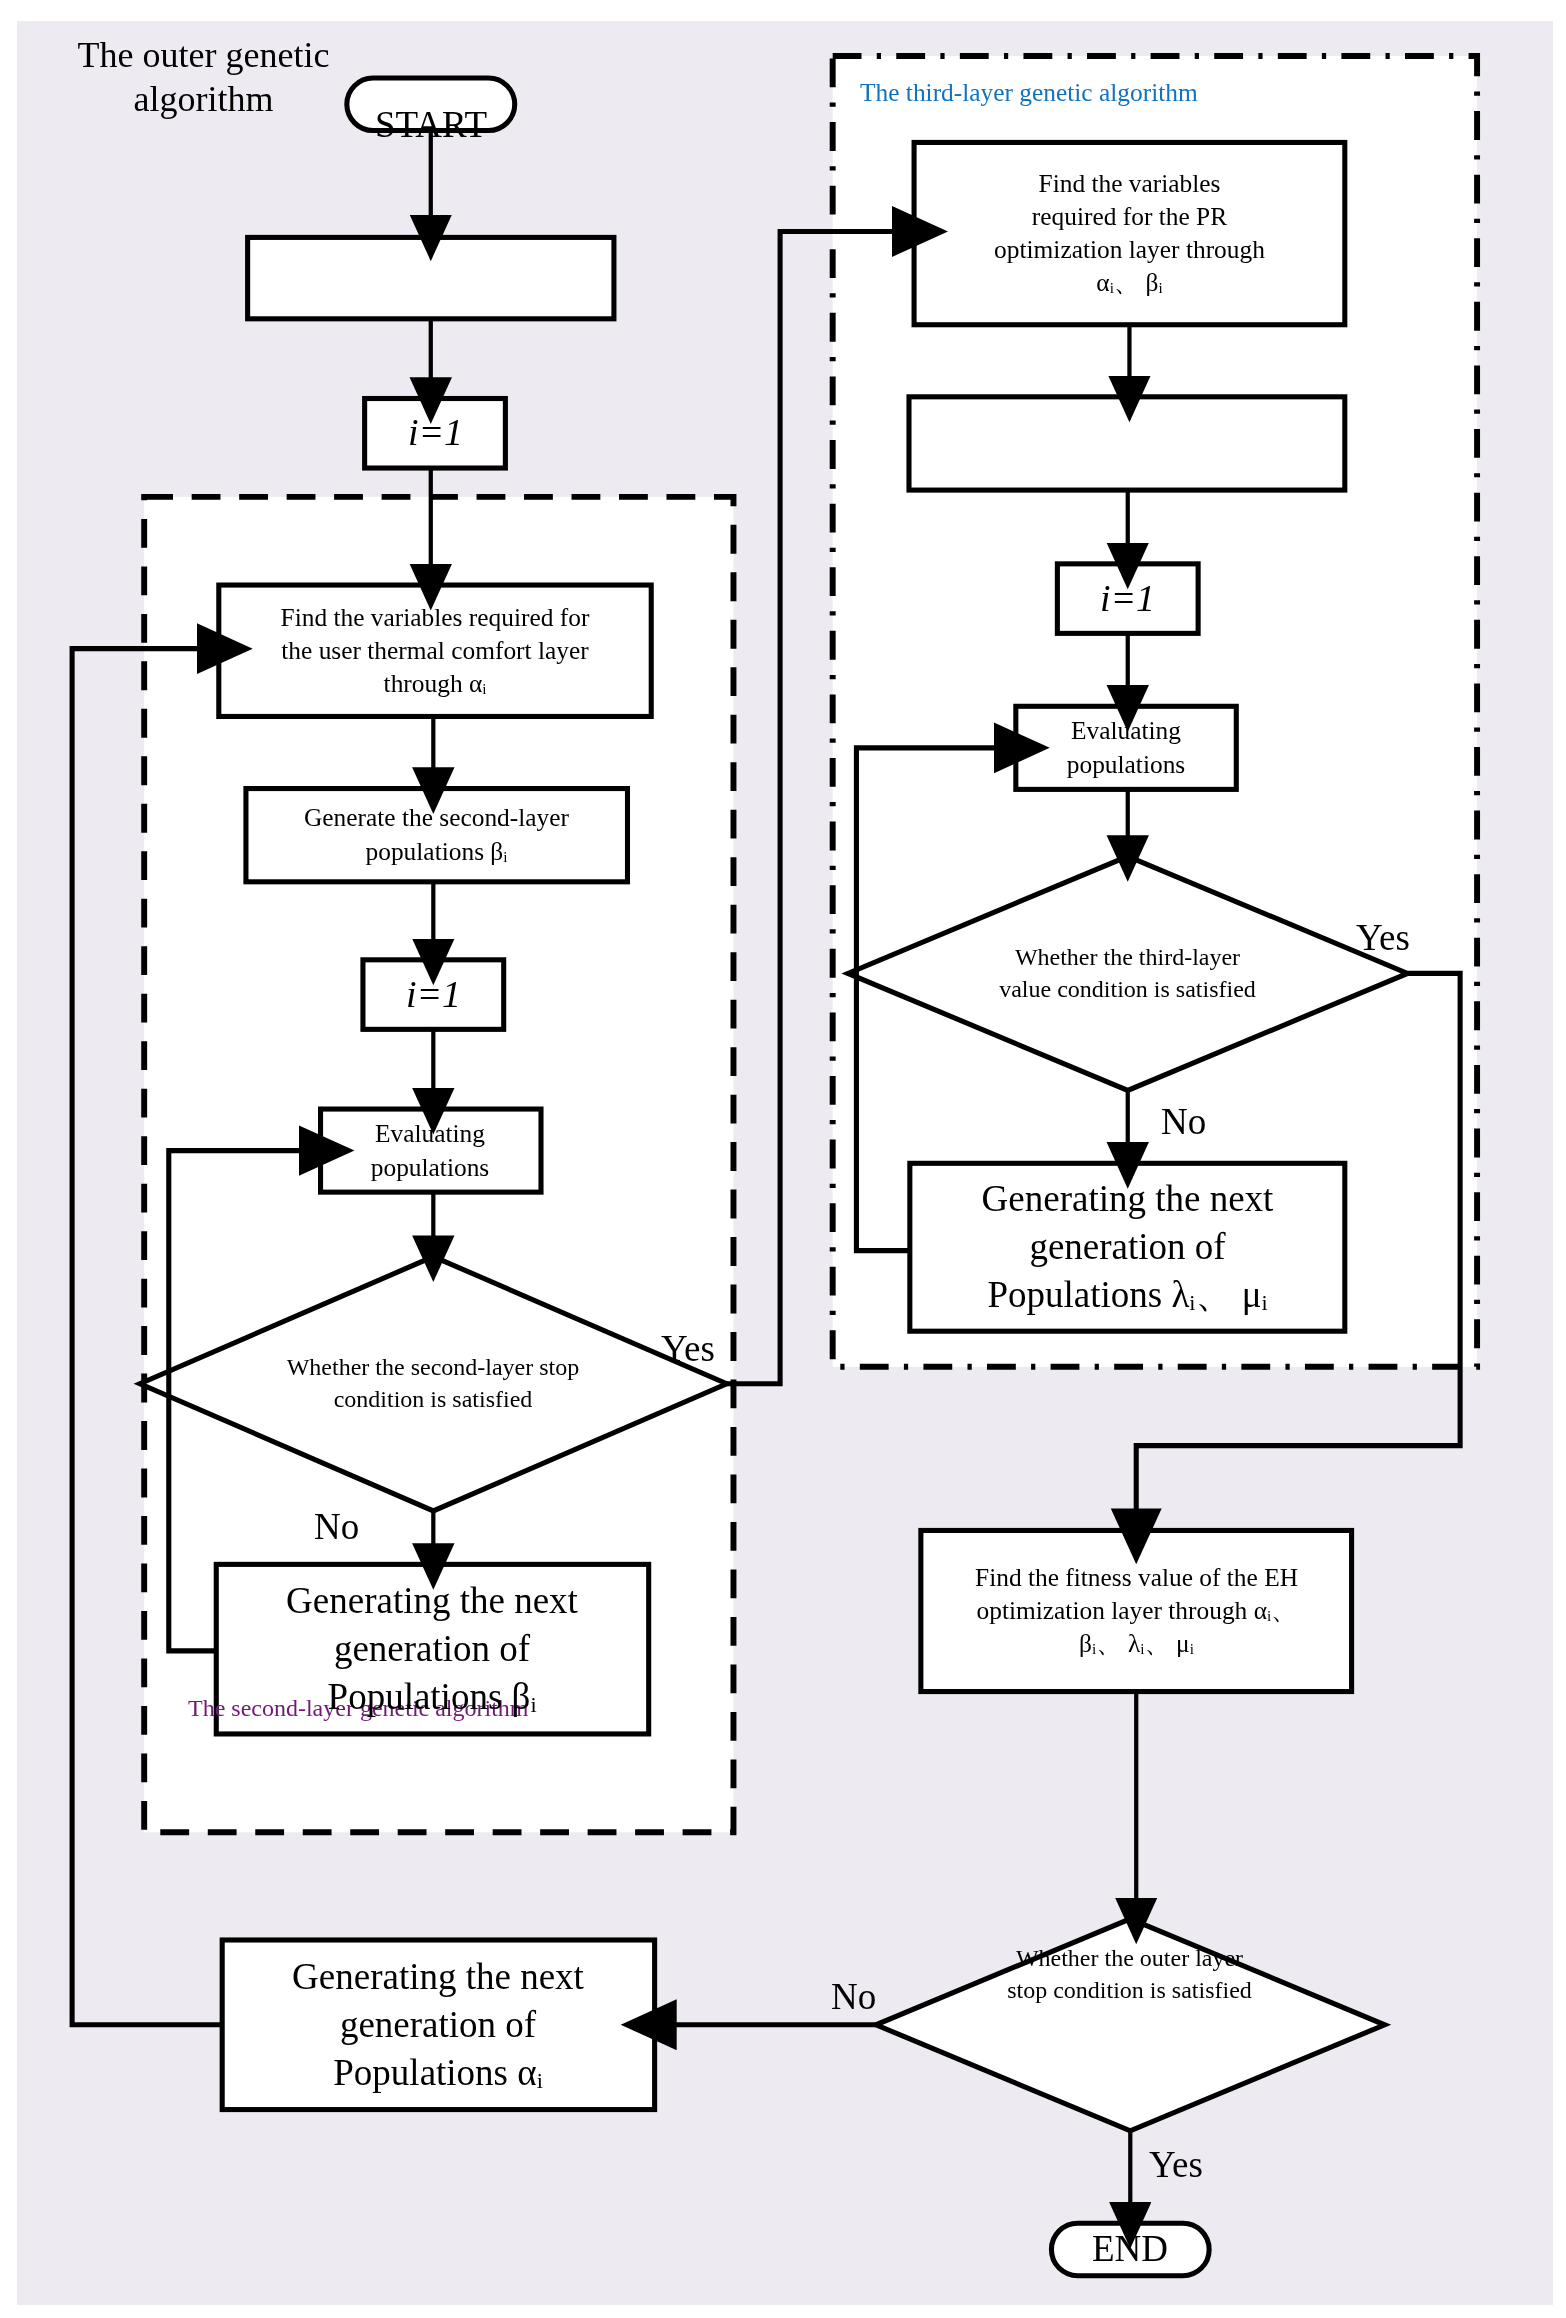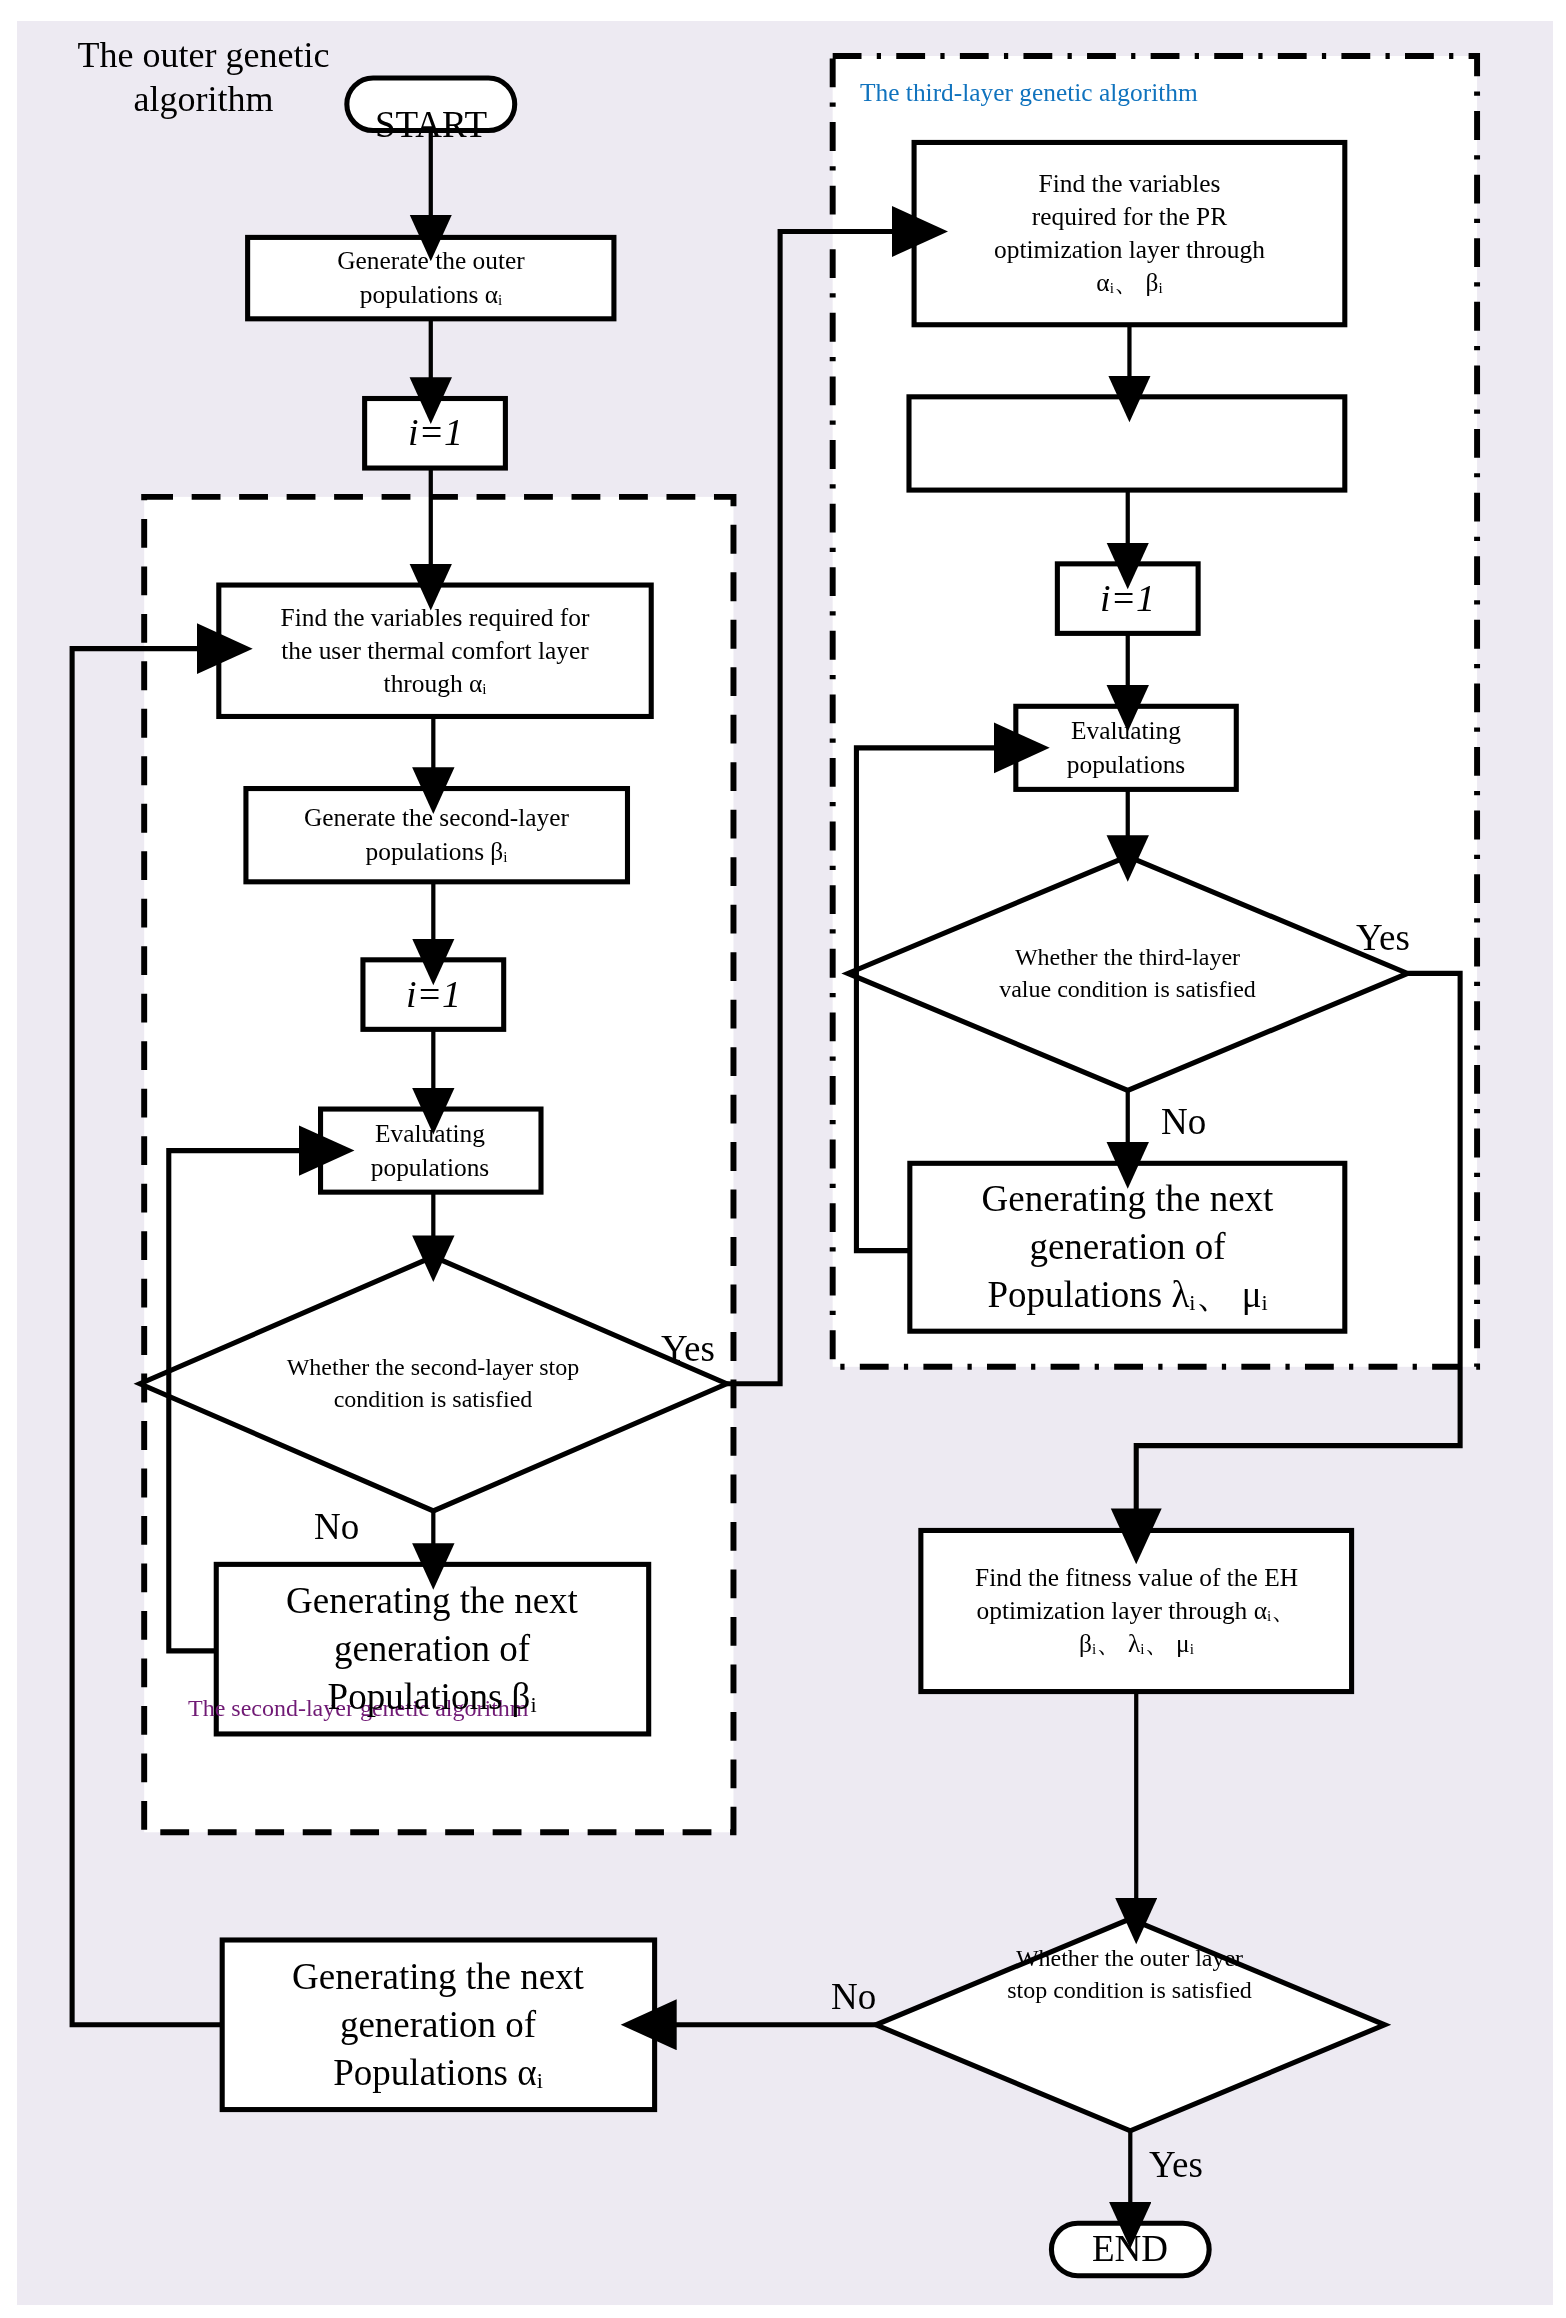--- a/index.html
+++ b/index.html
@@ -112,22 +112,20 @@
     <span style="white-space:pre-line">The outer genetic
 algorithm</span>
   </div>
 
   <div class="grp-title" style="left:860px;top:78px;font-size:25.4px;color:#1073BE;">The third-layer genetic algorithm</div>
   <div class="grp-title" style="left:188px;top:1695px;font-size:24px;color:#701a75;">The second-layer genetic algorithm</div>
 
   <div class="nodeLabel f44" style="left:347px;top:78px;width:168px;height:53px;margin-top:21px;">START</div>
   <div class="nodeLabel f44" style="left:1051px;top:2223px;width:158px;height:53px;">END</div>
 
-  <div class="nodeLabel f30" style="left:248px;top:237px;width:366px;height:81px;white-space:pre-line;">Generate the outer
-populations αᵢ</div>
   <div class="nodeLabel f40 ital" style="left:365px;top:398px;width:141px;height:70px;">i=1</div>
 
   <div class="nodeLabel f30" style="left:219px;top:585px;width:432px;height:131px;white-space:pre-line;">Find the variables required for
 the  user thermal comfort layer
 through αᵢ</div>
   <div class="nodeLabel f30" style="left:246px;top:788px;width:381px;height:93px;white-space:pre-line;">Generate the second-layer
 populations βᵢ</div>
   <div class="nodeLabel f40 ital" style="left:363px;top:960px;width:141px;height:70px;">i=1</div>
   <div class="nodeLabel f30" style="left:320px;top:1109px;width:220px;height:83px;white-space:pre-line;">Evaluating
 populations</div>

